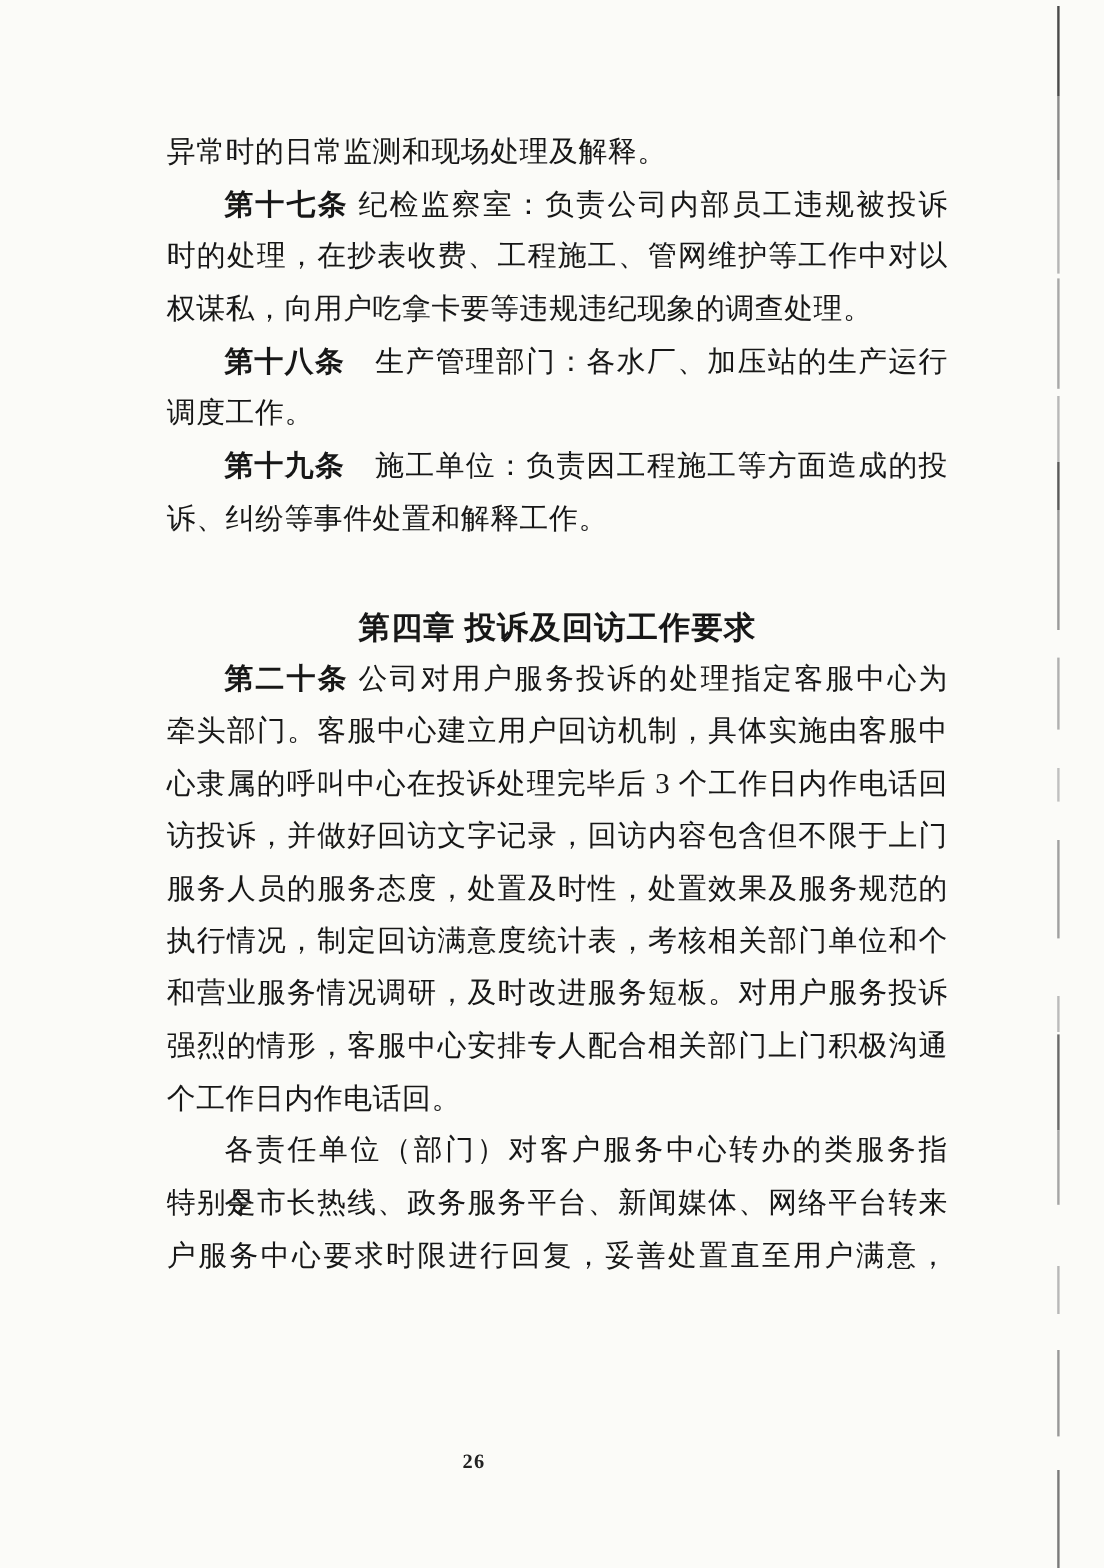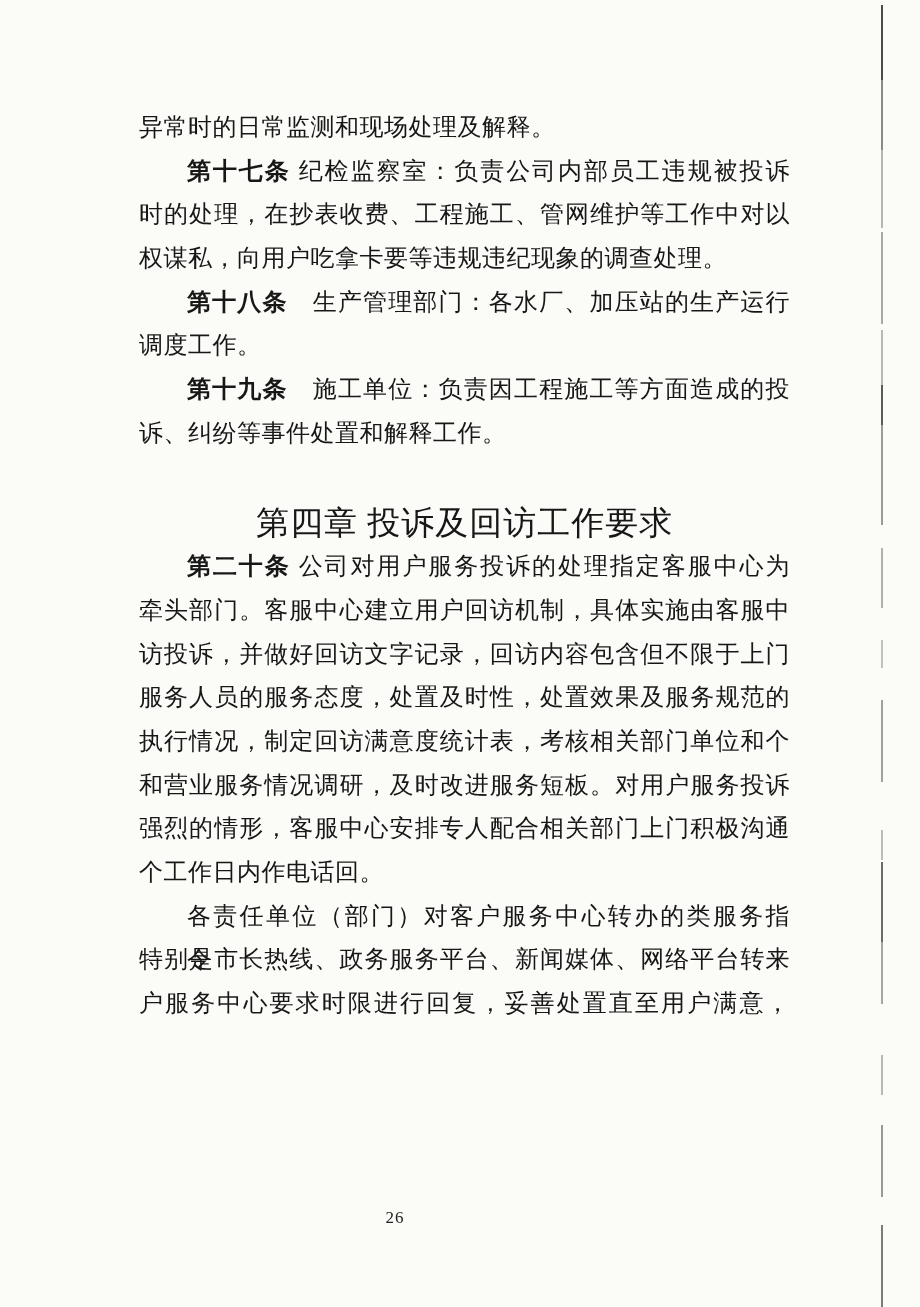--- a/index.html
+++ b/index.html
@@ -39,34 +39,34 @@
     text-align-last: auto;
   }
   .line.indent {
     padding-left: 48px;
   }
   .line b {
     font-weight: bold;
   }
   .line.heading {
     margin-top: 46px;
-    font-weight: normal;
-    font-size: 33px;
+    font-weight: bold;
+    font-size: 26px;
     text-align: center !important;
     text-align-last: center;
     letter-spacing: 1px;
   }
   .page-number {
     position: absolute;
     left: 0;
     right: 130px;
     top: 1208px;
     text-align: center;
     font-size: 17px;
-    font-weight: normal;
+    font-weight: bold;
     letter-spacing: 1px;
     color: #222;
   }
   .artifact-seg {
     position: absolute;
     left: 881px;
     width: 2px;
   }
 </style>
 </head>
@@ -78,20 +78,21 @@
       <div class="line indent fill"><b>第十七条</b><span> 纪检监察室：负责公司内部员工违规被投诉</span></div>
       <div class="line fill"><span>时的处理，在抄表收费、工程施工、管网维护等工作中对以</span></div>
       <div class="line endp"><span>权谋私，向用户吃拿卡要等违规违纪现象的调查处理。</span></div>
       <div class="line indent fill"><b>第十八条</b><span>　生产管理部门：各水厂、加压站的生产运行</span></div>
       <div class="line endp"><span>调度工作。</span></div>
       <div class="line indent fill"><b>第十九条</b><span>　施工单位：负责因工程施工等方面造成的投</span></div>
       <div class="line endp"><span>诉、纠纷等事件处置和解释工作。</span></div>
       <div class="line heading endp"><span>第四章 投诉及回访工作要求</span></div>
       <div class="line indent fill"><b>第二十条</b><span> 公司对用户服务投诉的处理指定客服中心为</span></div>
       <div class="line fill"><span>牵头部门。客服中心建立用户回访机制，具体实施由客服中</span></div>
+      <div class="line fill"><span>心隶属的呼叫中心在投诉处理完毕后 3 个工作日内作电话回</span></div>
       <div class="line fill"><span>访投诉，并做好回访文字记录，回访内容包含但不限于上门</span></div>
       <div class="line fill"><span>服务人员的服务态度，处置及时性，处置效果及服务规范的</span></div>
       <div class="line fill"><span>执行情况，制定回访满意度统计表，考核相关部门单位和个</span></div>
       <div class="line fill"><span>和营业服务情况调研，及时改进服务短板。对用户服务投诉</span></div>
       <div class="line fill"><span>强烈的情形，客服中心安排专人配合相关部门上门积极沟通</span></div>
       <div class="line endp"><span>个工作日内作电话回。</span></div>
       <div class="line indent fill"><span>各责任单位（部门）对客户服务中心转办的类服务指令，</span></div>
       <div class="line fill"><span>特别是市长热线、政务服务平台、新闻媒体、网络平台转来</span></div>
       <div class="line fill"><span>户服务中心要求时限进行回复，妥善处置直至用户满意，</span></div>
     </div>

